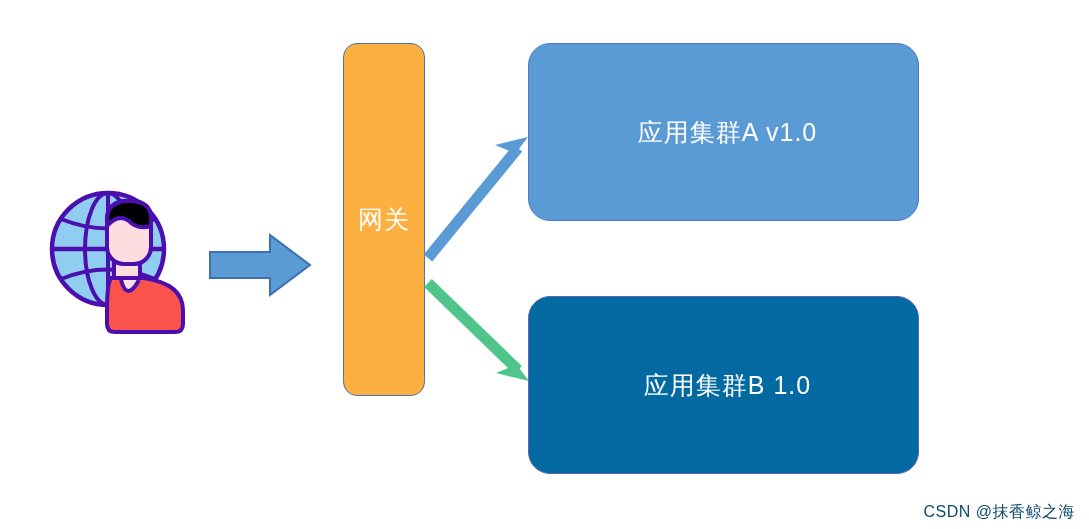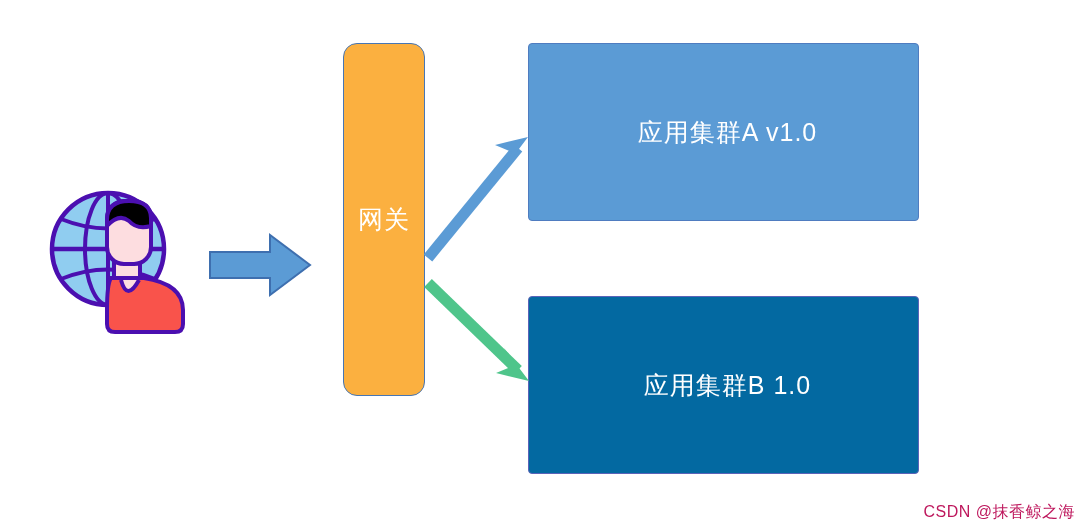--- a/index.html
+++ b/index.html
@@ -57,21 +57,21 @@
     line-height: 1.25;
     letter-spacing: 1px;
     text-align: center;
     white-space: nowrap;
   }
 
   
   .cluster-box {
     position: absolute;
     box-sizing: border-box;
-    border-radius: 4px;
+    border-radius: 22px;
     display: flex;
     align-items: center;
     justify-content: center;
     padding-left: 8px;
   }
   .cluster-box .box-label {
     color: #ffffff;
     font-size: 25px;
     letter-spacing: 1px;
     white-space: nowrap;
@@ -101,21 +101,21 @@
     width: 1089px;
     height: 529px;
     pointer-events: none;
   }
 
   
   #watermark {
     position: absolute;
     right: 14px;
     bottom: 6px;
-    color: #be185d;
+    color: #0c4a6e;
     font-size: 16px;
     letter-spacing: 0.5px;
     white-space: nowrap;
   }
 </style>
 </head>
 <body>
 
 <div id="canvas">
 

